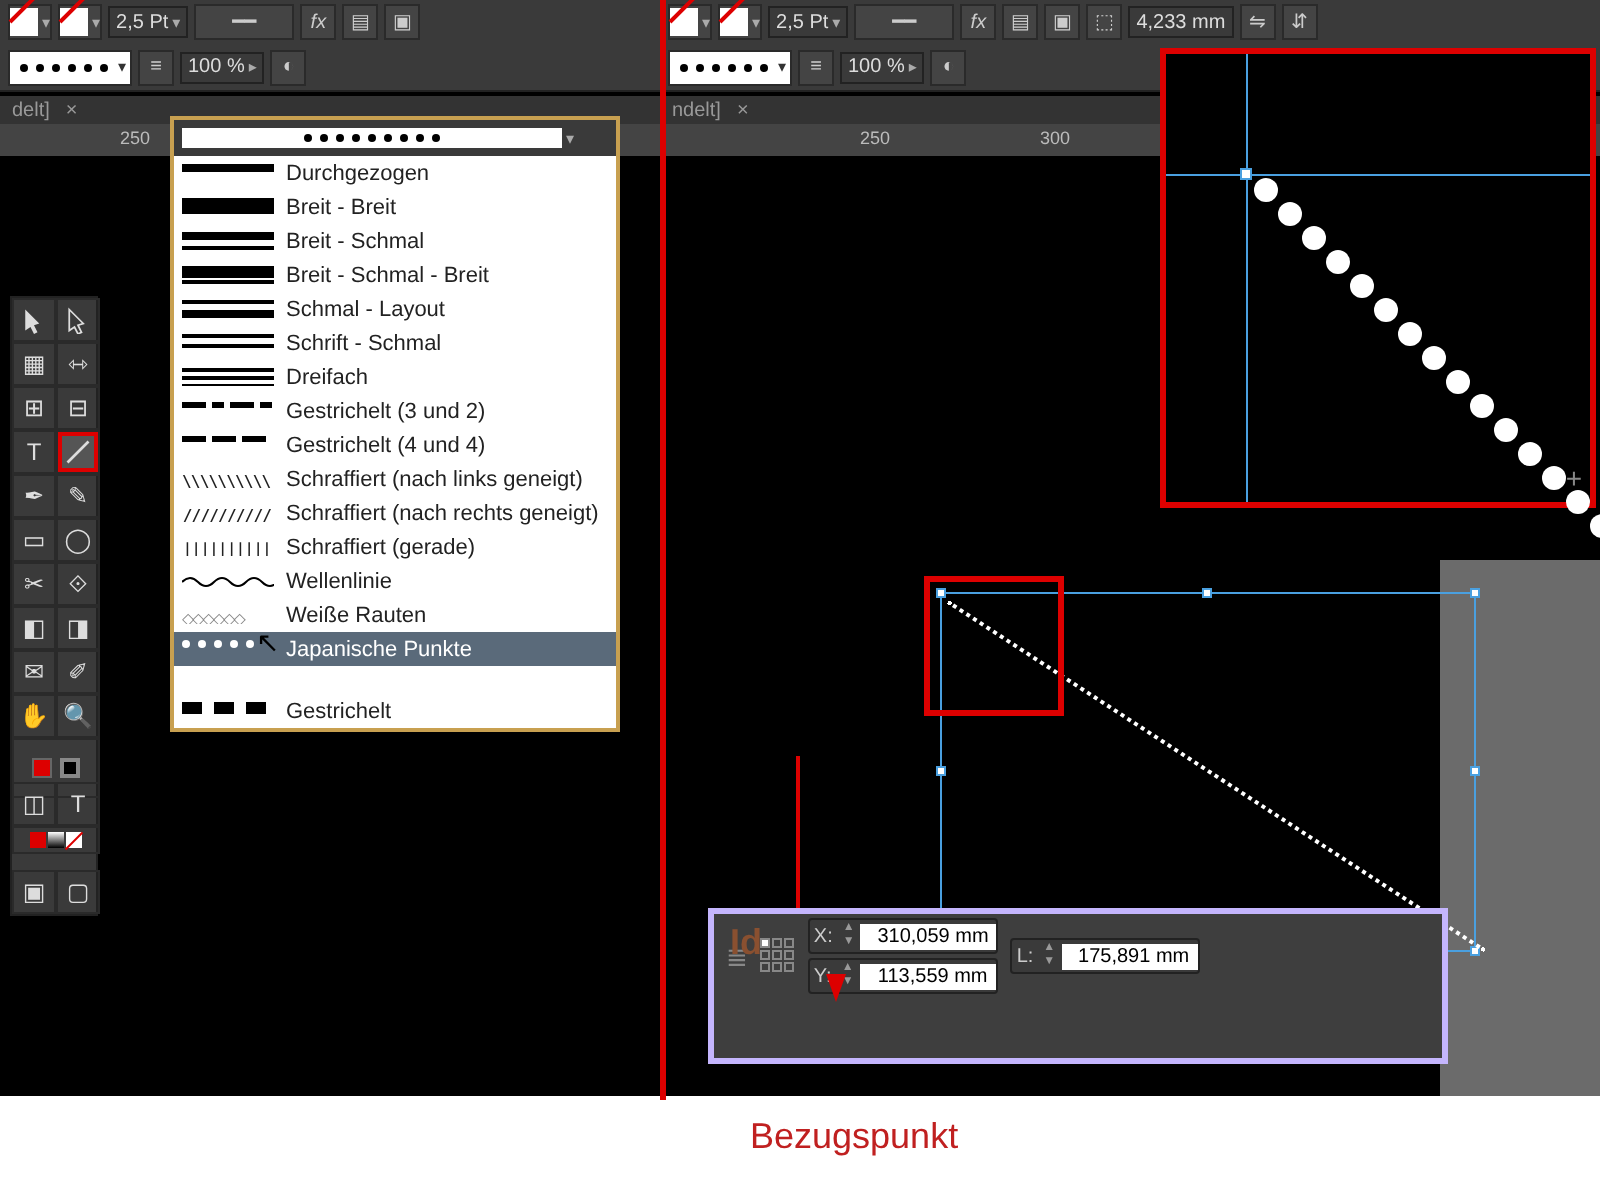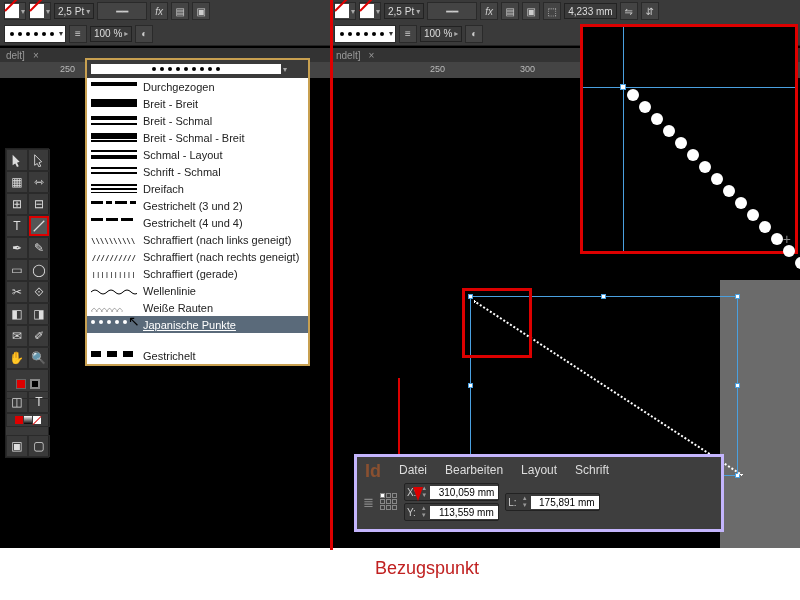--- a/index.html
+++ b/index.html
@@ -128,21 +128,21 @@
   .dd-header {
     height: 18px; background: #3a3a3a;
     display: flex; align-items: center; padding: 0 4px;
   }
   .dd-header .dash-preview { width: 190px; height: 10px; }
   .dd-item {
     height: 17px; display: flex; align-items: center;
     padding: 0 4px; gap: 6px;
     background: #fff;
   }
-  .dd-item.selected { background: #5a6a7a; color: #fff; text-decoration: underline; }
+  .dd-item.selected { background: #5a6a7a; color: #fff; }
   .dd-item.blank { height: 14px; background: #fff; }
   .swatch { width: 46px; height: 9px; flex-shrink: 0; position: relative; overflow: hidden; }
   .sw-solid { background: #000; height: 4px; }
   .sw-thick { background: #000; height: 8px; }
   .sw-thickthin::before, .sw-thickthin::after { content:''; position:absolute; left:0; width:100%; background:#000; }
   .sw-thickthin::before { top:0; height:4px; }
   .sw-thickthin::after { bottom:0; height:2px; }
   .sw-thinthick::before { top:0; height:2px; }
   .sw-thinthick::after { bottom:0; height:4px; }
   .sw-thinthickthin::before { top:0; height:1px; }
@@ -555,26 +555,20 @@
     <div class="bigdot" style="left: 164px; top: 182px;"></div>
     <div class="bigdot" style="left: 176px; top: 194px;"></div>
     <div class="bigdot" style="left: 188px; top: 206px;"></div>
     <div class="bigdot" style="left: 200px; top: 218px;"></div>
     <div class="bigdot" style="left: 212px; top: 230px;"></div>
   </div>
 
 <div class="controlpanel">
   <div class="cp-id">Id</div>
   <div class="red-arrow"></div>
-  <div class="cp-menus">
-    <span>Datei</span>
-    <span>Bearbeiten</span>
-    <span>Layout</span>
-    <span>Schrift</span>
-  </div>
   <div class="cp-body">
     <span style="color:#888;font-size:13px">≣</span>
     <div class="ref-grid">
       <span class="active"></span>
         <span></span>
         <span></span>
       <span></span>
         <span></span>
         <span></span>
       <span></span>

